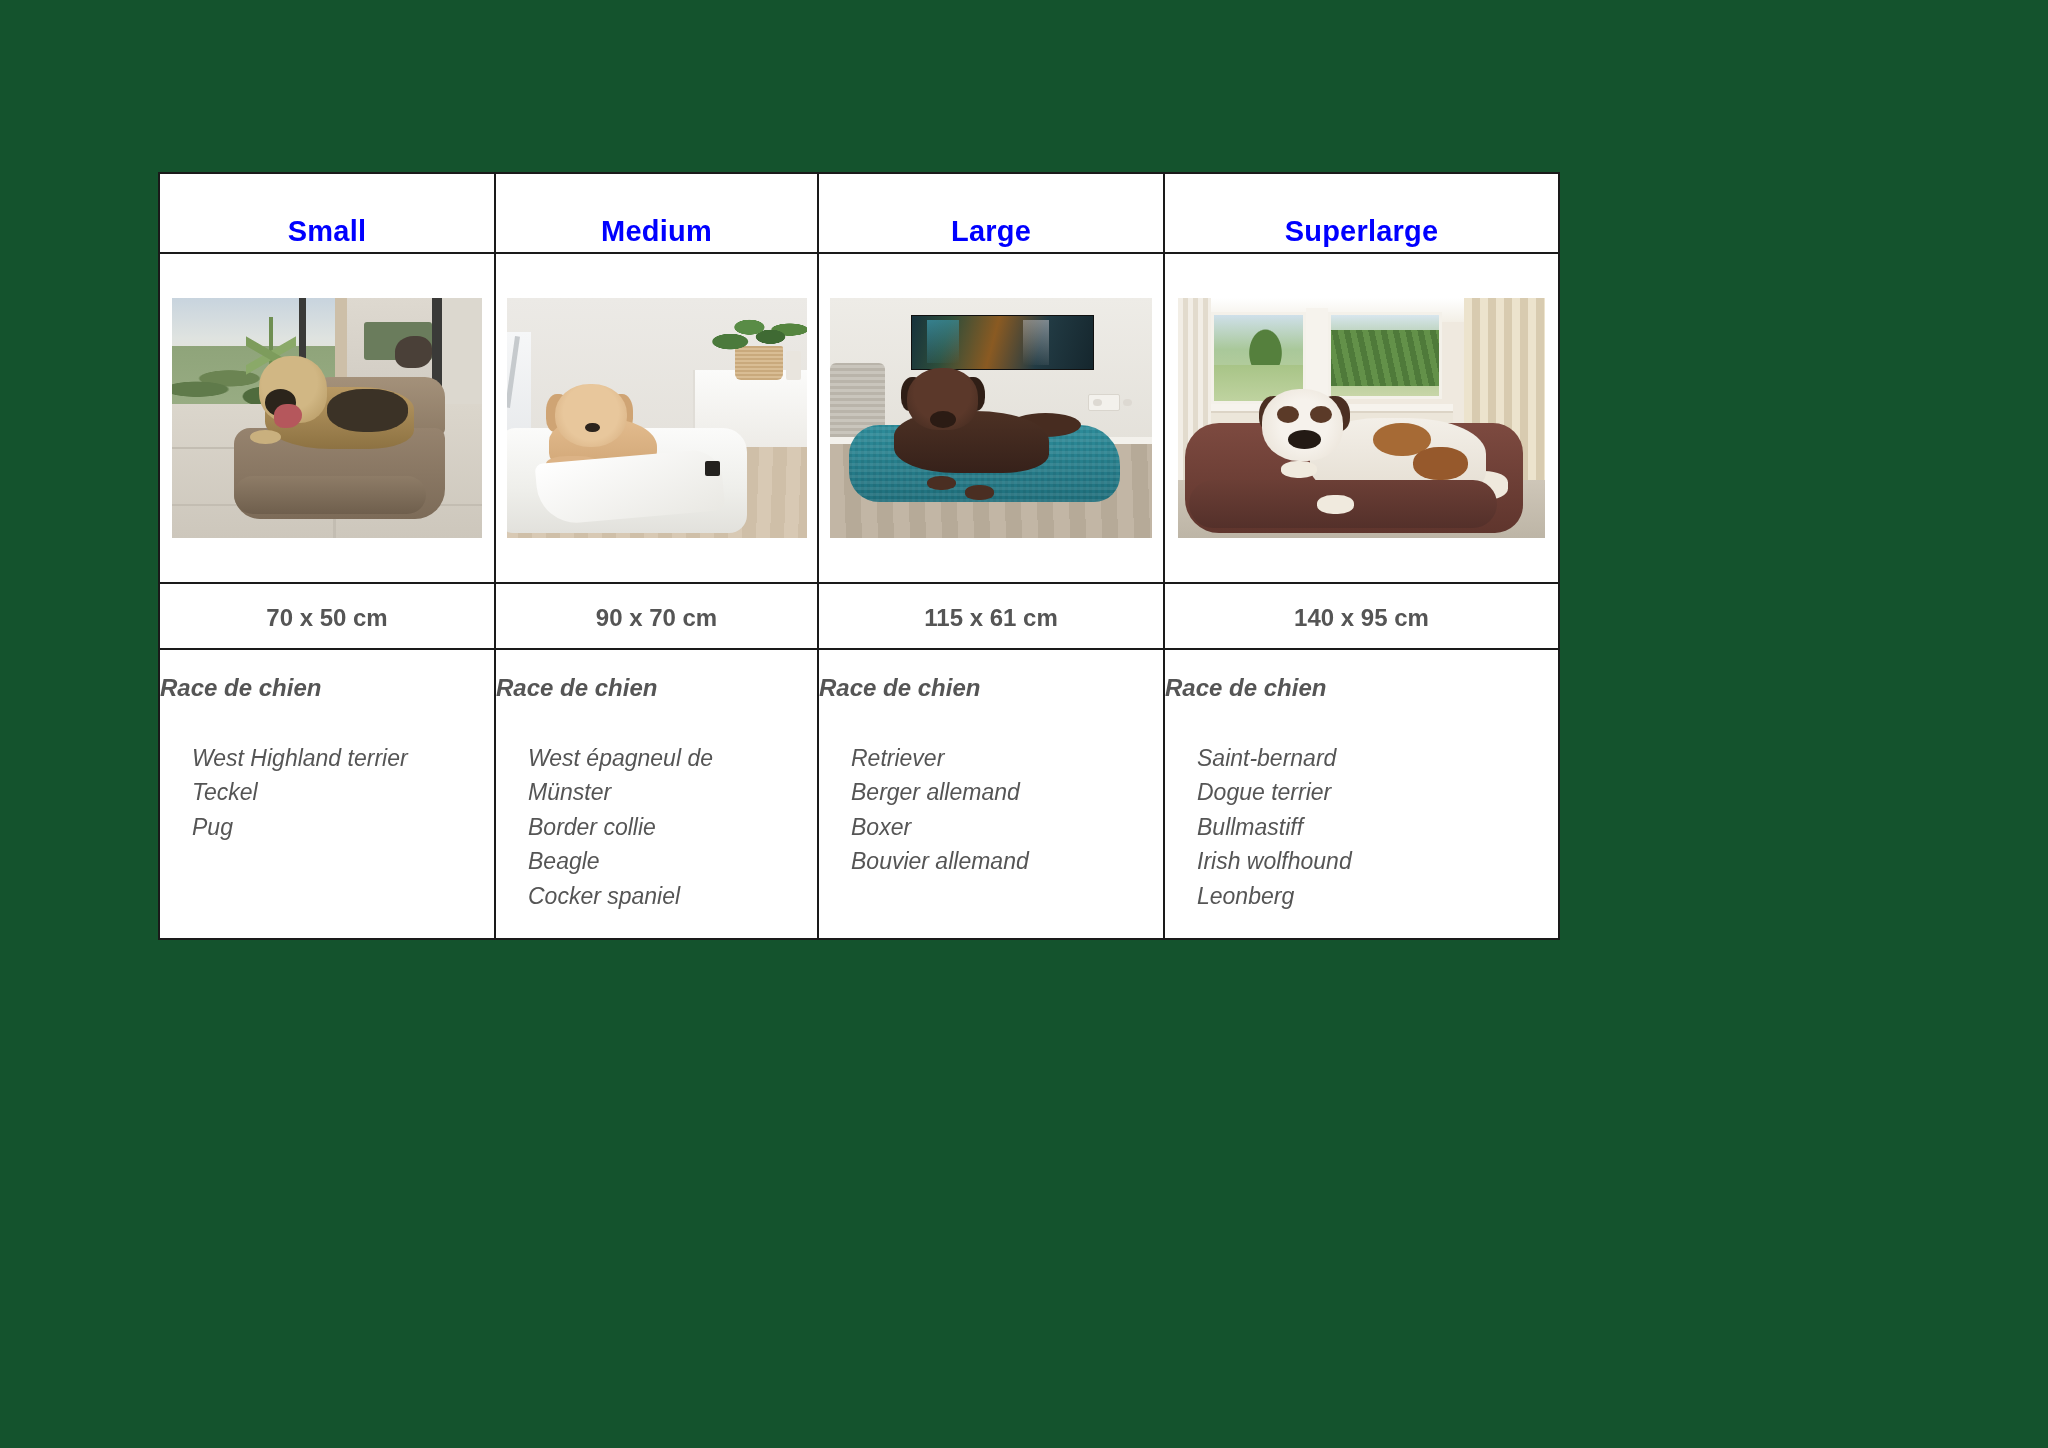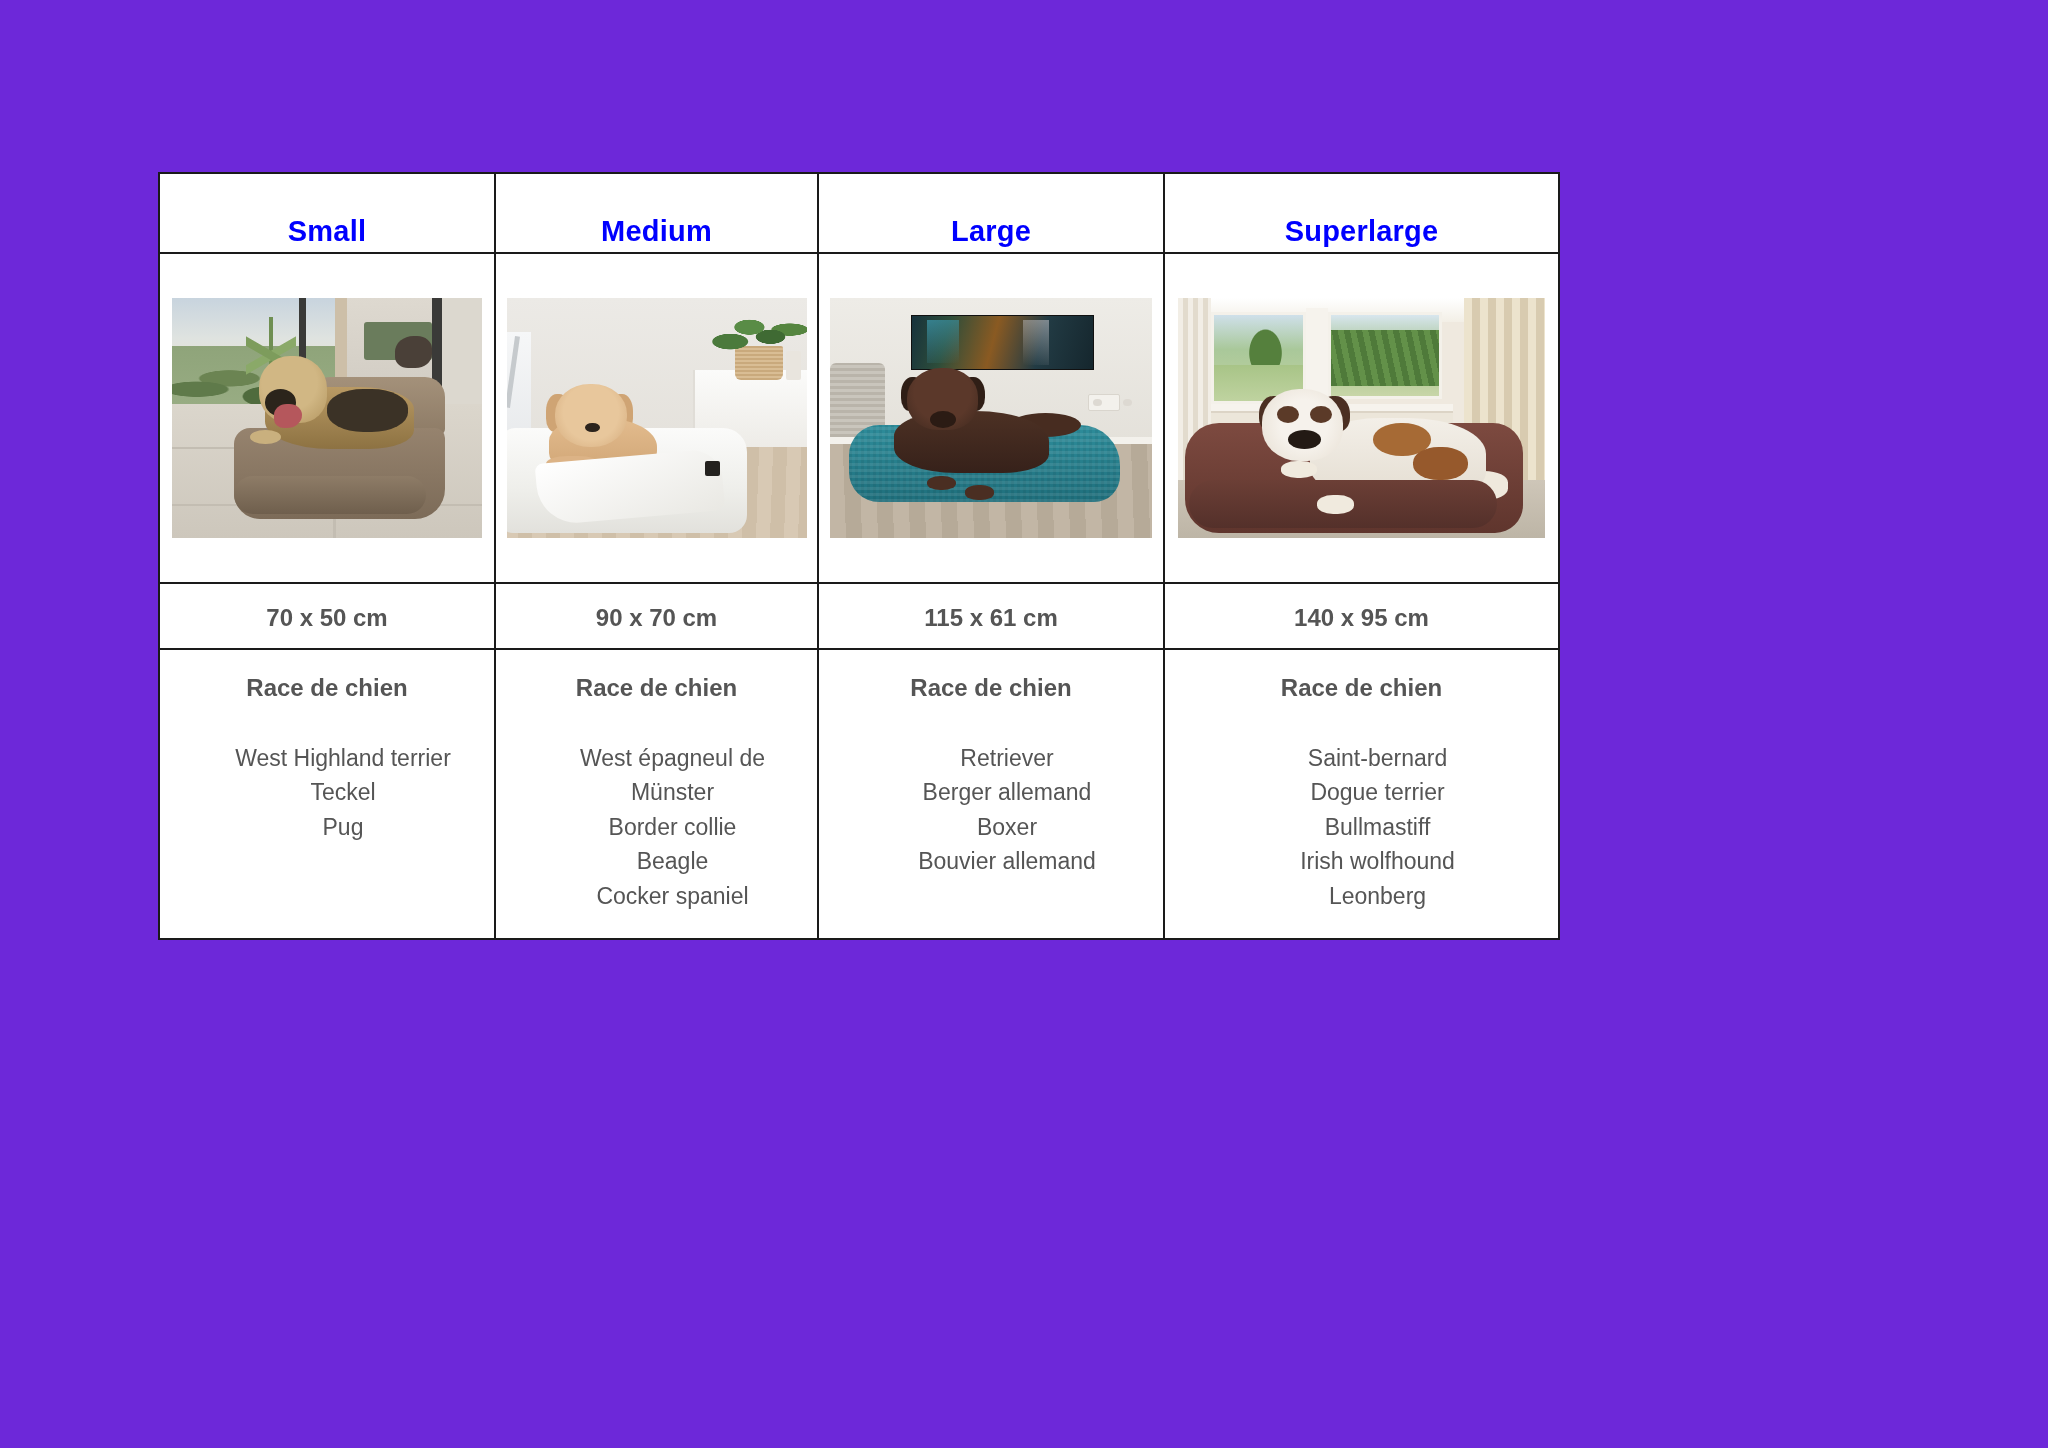--- a/index.html
+++ b/index.html
@@ -14,21 +14,21 @@
     font-family: "Liberation Sans", sans-serif;
     position: relative;
     overflow: hidden;
   }
 
   .page {
     position: absolute;
     left: 0; top: 0;
     width: 2048px;
     height: 1448px;
-    background: #6d28d9;
+    background: #14532d;
   }
 
   .size-table {
     position: absolute;
     left: 158px;
     top: 172px;
     width: 1400px;
     border-collapse: collapse;
     table-layout: fixed;
   }
@@ -480,23 +480,24 @@
   .dim-label {
     color: #555555;
     font-weight: bold;
     font-size: 24px;
     line-height: 1;
   }
 
   
   .breed-row td {
     height: 290px;
-    text-align: center;
+    text-align: left;
     vertical-align: top;
     padding-top: 24px;
+    font-style: italic;
   }
   .breed-title {
     color: #555555;
     font-weight: bold;
     font-size: 24px;
     line-height: 1.2;
     margin-bottom: 38px;
   }
   .breed-list {
     color: #555555;

